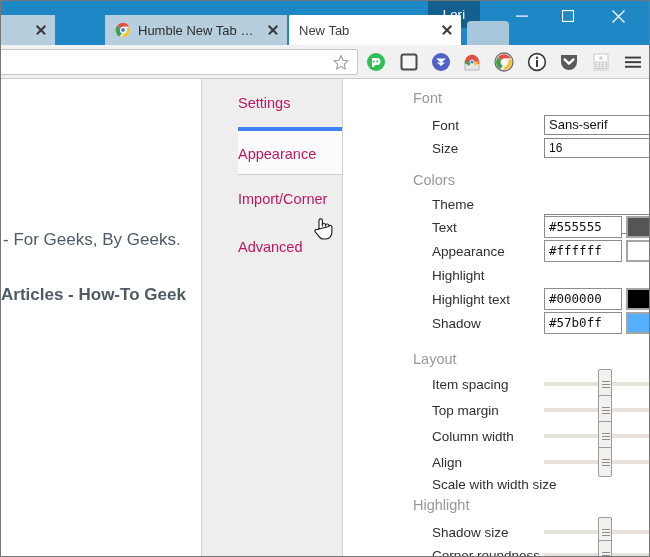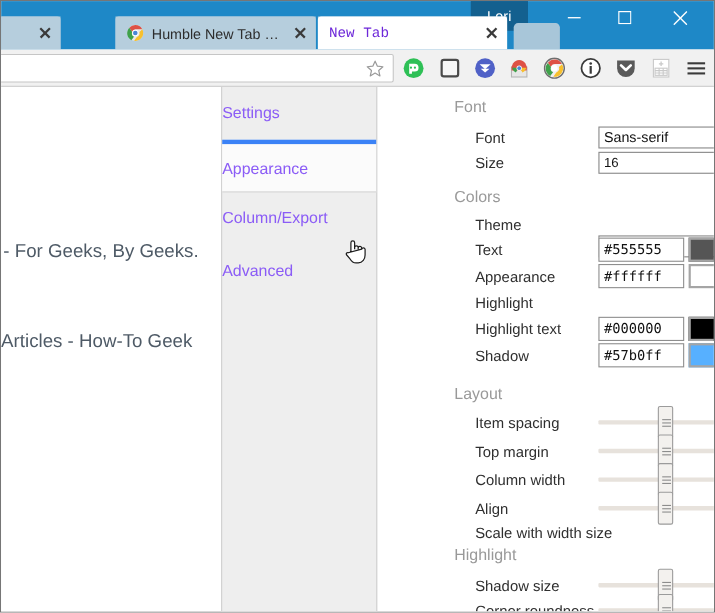--- a/index.html
+++ b/index.html
@@ -70,21 +70,21 @@
     border-top-left-radius: 3px;
     border-top-right-radius: 3px;
     transform: skewX(0deg);
   }
   .tab-inner {
     position: absolute; left: 0; top: 0; right: 0; bottom: 0;
     display: flex; align-items: center;
     padding: 0 6px 0 10px;
   }
   .tab.active .tab-shape { background: #ffffff; }
-  .tab.active { color: #6d28d9; z-index: 4; font-family: Liberation Mono, monospace; }
+  .tab.active { color: #404040; z-index: 4; }
   .tab-favicon {
     width: 16px; height: 16px; margin-right: 7px; flex: 0 0 16px;
     position: relative;
   }
   .tab-title {
     flex: 1 1 auto;
     white-space: nowrap; overflow: hidden;
     text-overflow: ellipsis;
     font-size: 13px;
   }
@@ -137,39 +137,41 @@
     position: absolute; left: 0; top: 78px;
     width: 648px; height: 477px;
     background: #ffffff;
     overflow: hidden;
   }
   .page-line {
     position: absolute;
     font-size: 17px;
     color: #4e5a66;
     white-space: nowrap;
+    margin-top: 11px;
   }
   .page-line.l0 { left: 2px; top: 140px; }
-  .page-line.l1 { left: 0px; top: 221px; }
+  .page-line.l1 { left: 0px; top: 195px; font-weight: bold; }
 
   
   .settings-sidebar {
     position: absolute; left: 200px; top: 0;
     width: 142px; height: 477px;
     background: #eeeeee;
     border-left: 1px solid #cfcfcf;
     border-right: 1px solid #cfcfcf;
   }
   .nav-item {
     position: relative;
     height: 48px;
     line-height: 48px;
     font-size: 14.5px;
-    color: #8b5cf6;
+    color: #be185d;
     white-space: nowrap;
+    margin-left: 36px;
   }
   .nav-item.active {
     background: #fbfbfb;
     border-top: 4px solid #3b82f6;
     border-bottom: 1px solid #cfcfcf;
     line-height: 46px;
   }
 
   .settings-panel {
     position: absolute; left: 343px; top: 0;
@@ -442,21 +444,21 @@
     <div class="page-line l1">Articles - How-To Geek</div>
 
     <div class="settings-sidebar">
       <div class="nav-item">
         <span>Settings</span>
       </div>
       <div class="nav-item active">
         <span>Appearance</span>
       </div>
       <div class="nav-item">
-        <span>Column/Export</span>
+        <span>Import/Corner</span>
       </div>
       <div class="nav-item">
         <span>Advanced</span>
       </div>
     </div>
 
     <div class="settings-panel">
 
       <div class="panel-close"></div>
 

